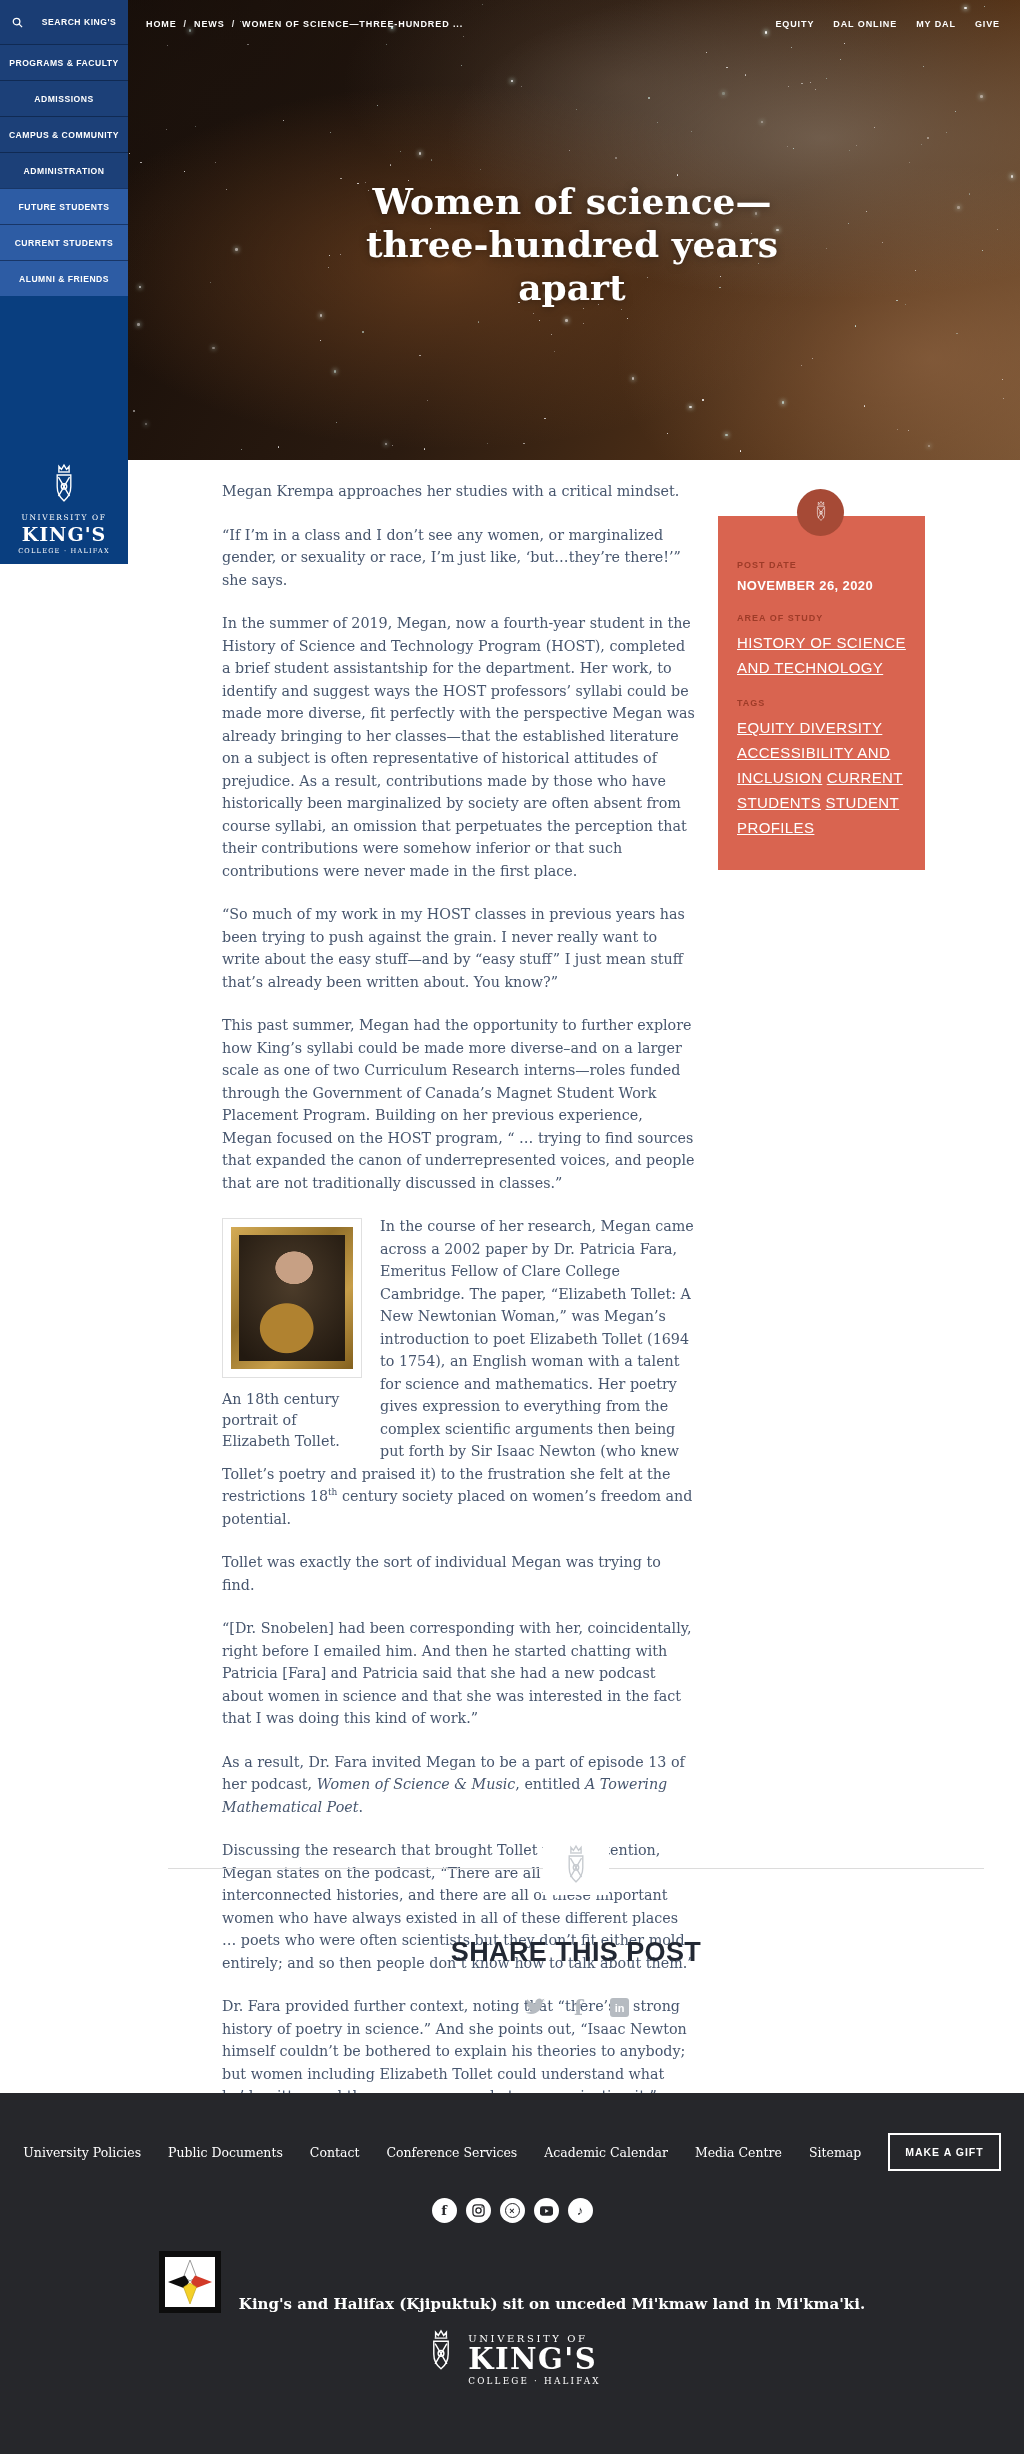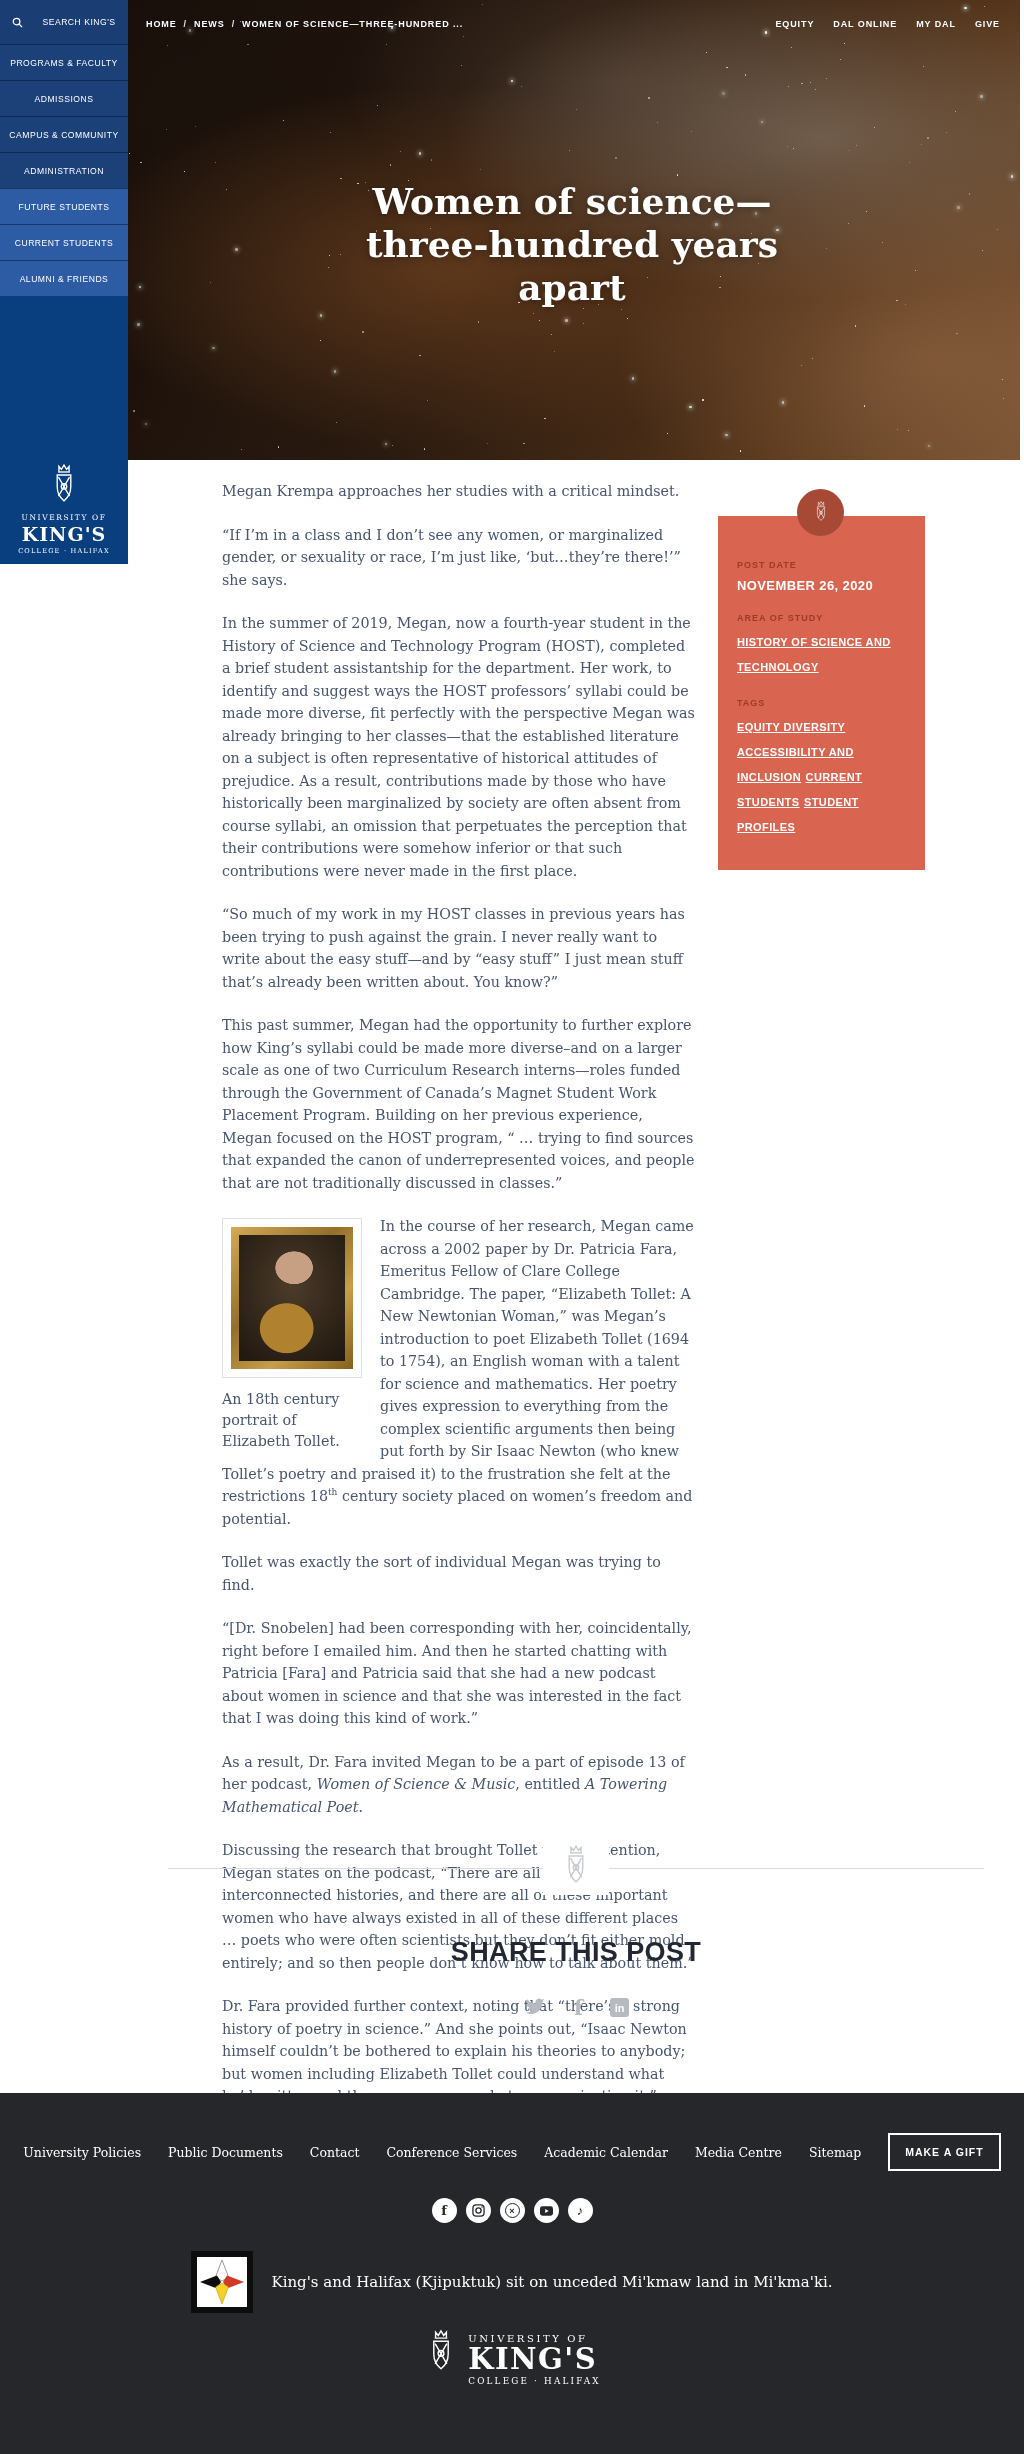--- a/index.html
+++ b/index.html
@@ -1,21 +1,21 @@
 <!DOCTYPE html>
 <html><head>
 <meta charset="utf-8">
 <style>
   html,body{margin:0;padding:0;background:#fff;}
   .page{position:relative;width:1024px;height:2454px;overflow:hidden;background:#fff;font-family:"Liberation Sans",sans-serif;}
 
   
   .sidebar{position:absolute;left:0;top:0;width:128px;z-index:6;}
   .side-item{height:36px;display:flex;align-items:center;justify-content:center;gap:19px;
-    color:#fff;font-size:8.6px;font-weight:normal;letter-spacing:.5px;background:#1c4078;
+    color:#fff;font-size:8.6px;font-weight:bold;letter-spacing:.5px;background:#1c4078;
     border-top:1px solid rgba(8,24,52,.55);text-align:center;cursor:pointer;padding:0 6px;box-sizing:border-box;}
   .side-item.search{height:44px;border-top:none;background:#1a3d74;}
   .side-item.alt{background:#2d5ca4;}
   .side-panel{height:259px;background:#093e7f;display:flex;flex-direction:column;align-items:center;justify-content:flex-end;padding-bottom:9px;color:#fff;}
   .crest{display:block;}
   .side-logo-l1{font-family:"DejaVu Serif",serif;font-size:7.5px;letter-spacing:1.6px;margin-top:4px;}
   .side-logo-l2{font-family:"DejaVu Serif",serif;font-size:19px;font-weight:bold;letter-spacing:1px;margin-top:1px;}
   .side-logo-l3{font-family:"DejaVu Serif",serif;font-size:6.6px;letter-spacing:1.2px;margin-top:2px;}
 
   
@@ -51,21 +51,21 @@
       radial-gradient(46% 36% at 45% 74%, #b08230 0 54%, rgba(0,0,0,0) 56%),
       radial-gradient(85% 85% at 50% 40%, #4c3c2a, #221910 85%);}
   .figure-caption{margin-top:11px;font-size:14.3px;line-height:21px;color:#47566e;}
 
   
   .infobox{position:absolute;left:718px;top:516px;width:207px;box-sizing:border-box;
     background:#d96450;padding:44px 19px 30px;color:#fff;}
   .info-label{color:#9e3b28;font-size:9px;font-weight:bold;letter-spacing:1px;margin:18px 0 7px;}
   .info-label:first-child{margin-top:0;}
   .info-value{font-size:13px;font-weight:bold;letter-spacing:.4px;line-height:18px;}
-  .info-link{color:#fff;font-size:11px;font-weight:bold;letter-spacing:.4px;line-height:25px;text-decoration:underline;cursor:pointer;}
+  .info-link{color:#fff;font-size:15px;font-weight:normal;letter-spacing:.4px;line-height:25px;text-decoration:underline;cursor:pointer;}
   .info-circle{position:absolute;left:797px;top:489px;width:47px;height:47px;border-radius:50%;
     background:#a64a36;display:grid;place-items:center;z-index:7;color:rgba(255,255,255,.82);}
 
   
   .share{position:absolute;left:128px;top:1843px;width:896px;text-align:center;}
   .share-divider{position:relative;height:50px;}
   .share-divider::before{content:'';position:absolute;left:40px;right:40px;top:25px;height:1px;background:#dcdcdc;}
   .share-crest-wrap{position:relative;display:inline-block;background:#fff;padding:0 16px;color:#c6cacf;}
   .share-title{margin-top:44px;font-size:27px;font-weight:800;color:#222833;letter-spacing:.4px;}
   .share-icons{margin-top:27px;display:flex;justify-content:center;gap:27px;align-items:center;color:#b6bbc1;}
@@ -79,21 +79,21 @@
   .footer-links{display:flex;justify-content:center;align-items:center;gap:27px;padding-top:40px;
     font-family:"DejaVu Serif",serif;font-size:12.5px;}
   .footer-links .flink{cursor:pointer;}
   .gift-btn{border:2px solid #fff;padding:11px 15px;font-family:"Liberation Sans",sans-serif;
     font-weight:bold;font-size:10.5px;letter-spacing:1px;cursor:pointer;}
   .footer-social{margin-top:27px;display:flex;justify-content:center;gap:9px;}
   .soc{width:25px;height:25px;border-radius:50%;background:#fff;color:#26272b;display:grid;place-items:center;cursor:pointer;}
   .soc .fb{font-family:"DejaVu Serif",serif;font-weight:bold;font-size:13px;}
   .soc .ring{width:15px;height:15px;border:1.5px solid #26272b;border-radius:50%;display:grid;place-items:center;font-size:9px;font-weight:bold;box-sizing:border-box;}
   .soc .note{font-size:13px;font-weight:bold;}
-  .ack{margin-top:28px;display:flex;justify-content:center;align-items:center;gap:18px;}
+  .ack{margin-top:28px;display:flex;justify-content:center;align-items:flex-end;gap:18px;font-weight:bold;}
   .ack-text{font-family:"DejaVu Serif",serif;font-size:15px;}
   .footer-logo{margin-top:15px;display:flex;justify-content:center;align-items:flex-start;gap:9px;}
   .flogo-l1{font-family:"DejaVu Serif",serif;font-size:10px;letter-spacing:2.6px;margin-top:5px;}
   .flogo-l2{font-family:"DejaVu Serif",serif;font-size:29px;font-weight:bold;letter-spacing:1.5px;line-height:30px;}
   .flogo-l3{font-family:"DejaVu Serif",serif;font-size:8.8px;letter-spacing:2.2px;margin-top:2px;}
 </style>
 </head>
 <body>
 
 <svg width="0" height="0" style="position:absolute">

